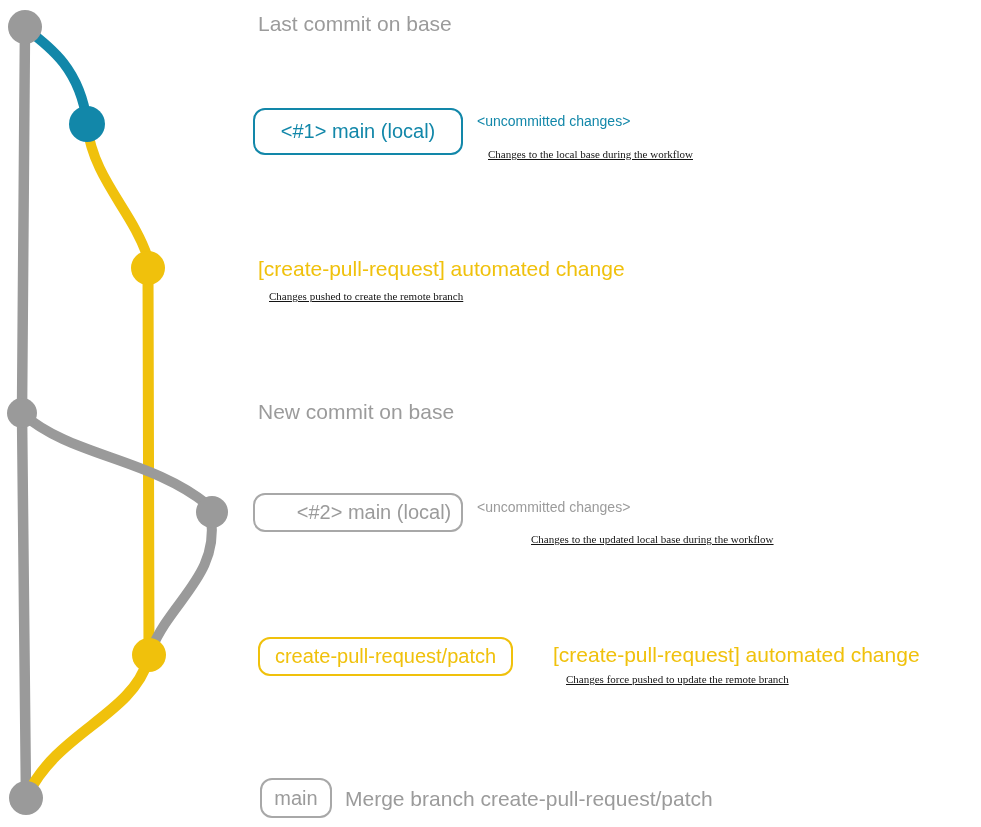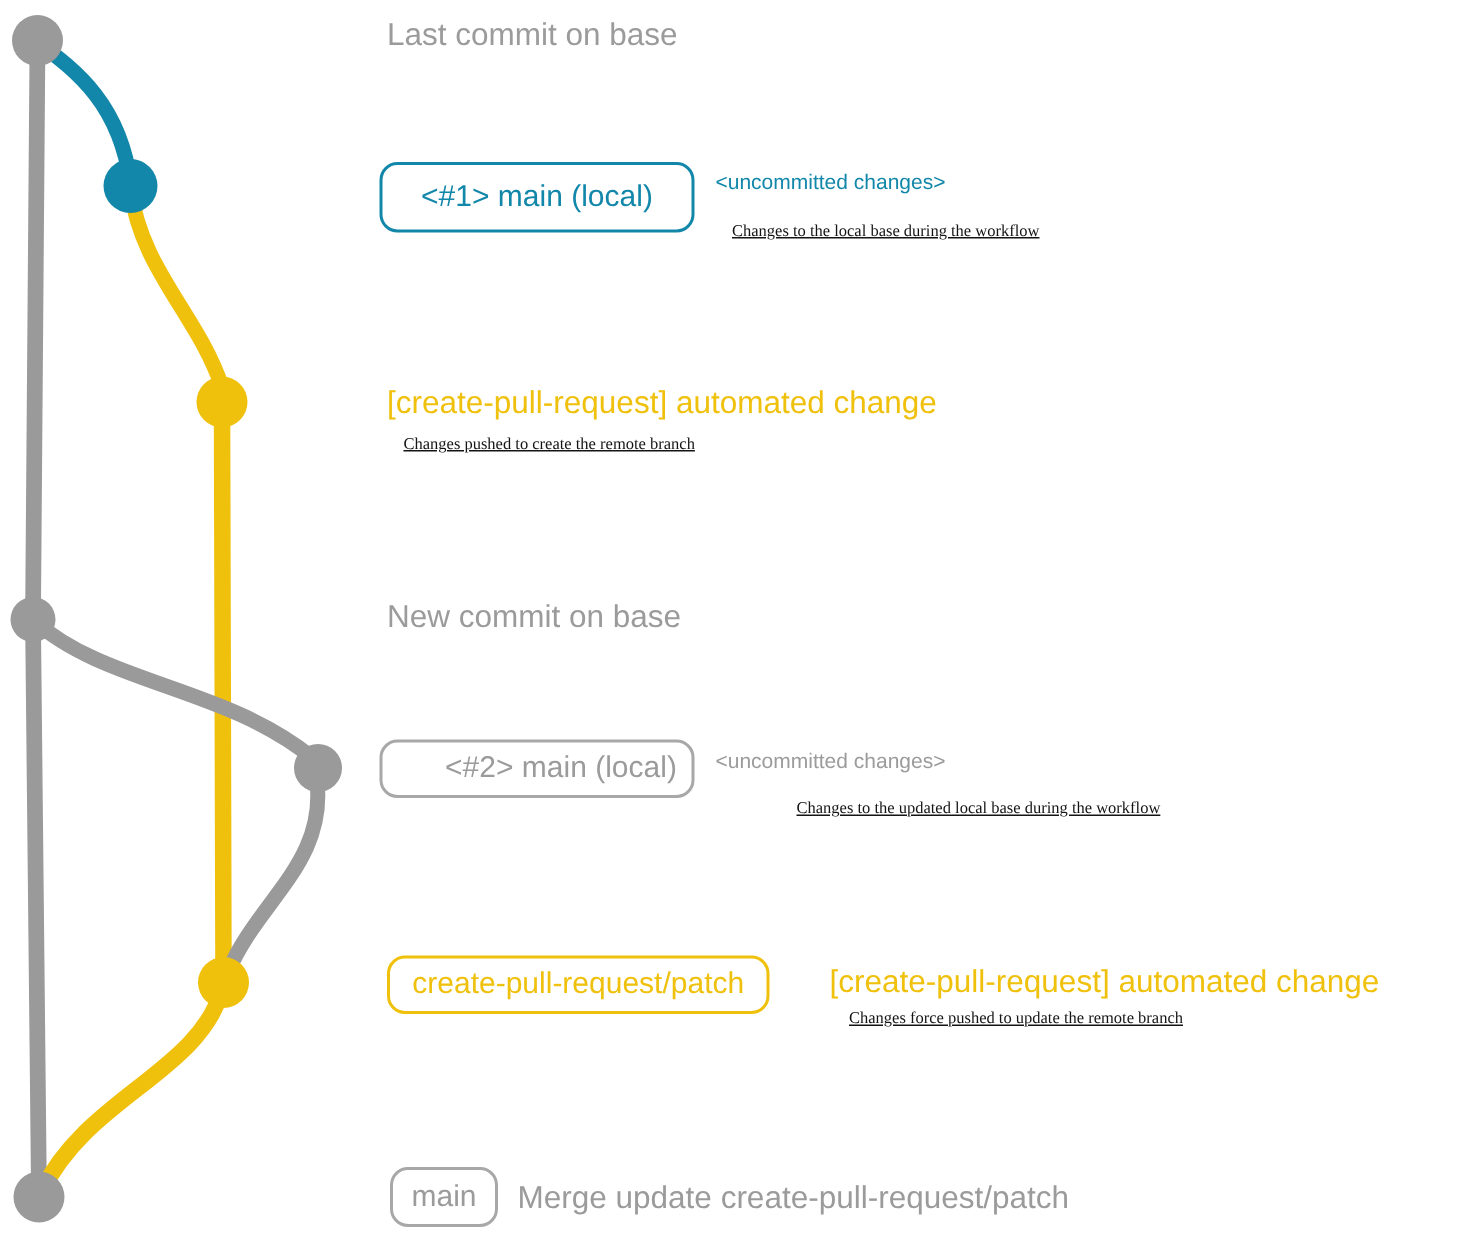--- a/index.html
+++ b/index.html
@@ -75,15 +75,15 @@
 
   <div class="abs branch-box gray-box" style="left:253px;top:493px;width:210px;height:39px;padding-left:32px;">&lt;#2&gt; main (local)</div>
   <div class="abs status gray-t" style="left:477px;top:500px;">&lt;uncommitted changes&gt;</div>
   <div class="abs caption" style="left:488px;top:533px;margin-left:43px;">Changes to the updated local base during the workflow</div>
 
   <div class="abs branch-box yellow-box" style="left:258px;top:637px;width:255px;height:39px;">create-pull-request/patch</div>
   <div class="abs msg yellow-t" style="left:553px;top:643px;font-size:21px;">[create-pull-request] automated change</div>
   <div class="abs caption" style="left:566px;top:673px;">Changes force pushed to update the remote branch</div>
 
   <div class="abs branch-box gray-box" style="left:260px;top:778px;width:72px;height:40px;">main</div>
-  <div class="abs hdr" style="left:345px;top:787px;">Merge update create-pull-request/patch</div>
+  <div class="abs hdr" style="left:345px;top:787px;">Merge branch create-pull-request/patch</div>
 
 </div>
 
 </body></html>

